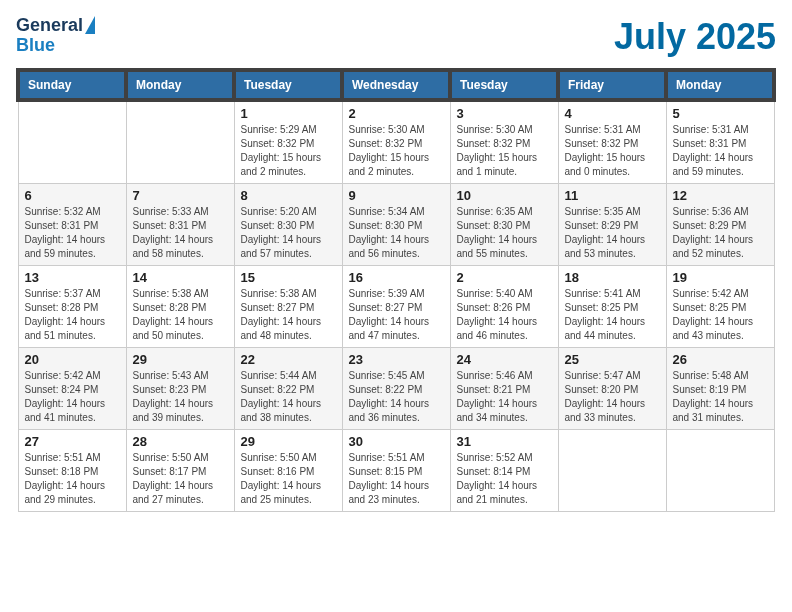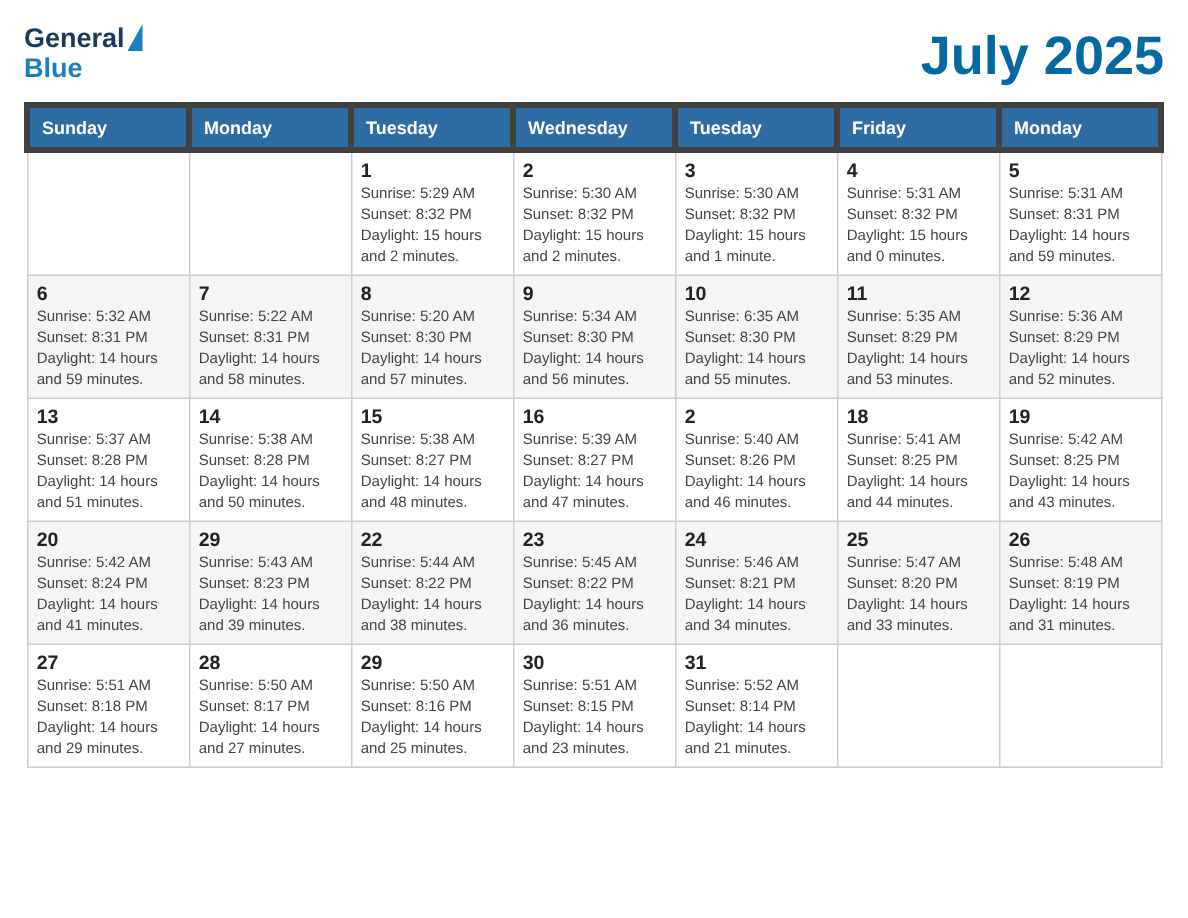--- a/index.html
+++ b/index.html
@@ -166,21 +166,21 @@
       <tr>
         <td>
           <div class="day-num">6</div>
           <div class="day-info">Sunrise: 5:32 AM
 Sunset: 8:31 PM
 Daylight: 14 hours
 and 59 minutes.</div>
         </td>
         <td>
           <div class="day-num">7</div>
-          <div class="day-info">Sunrise: 5:22 AM
+          <div class="day-info">Sunrise: 5:33 AM
 Sunset: 8:31 PM
 Daylight: 14 hours
 and 58 minutes.</div>
         </td>
         <td>
           <div class="day-num">8</div>
           <div class="day-info">Sunrise: 5:20 AM
 Sunset: 8:30 PM
 Daylight: 14 hours
 and 57 minutes.</div>

